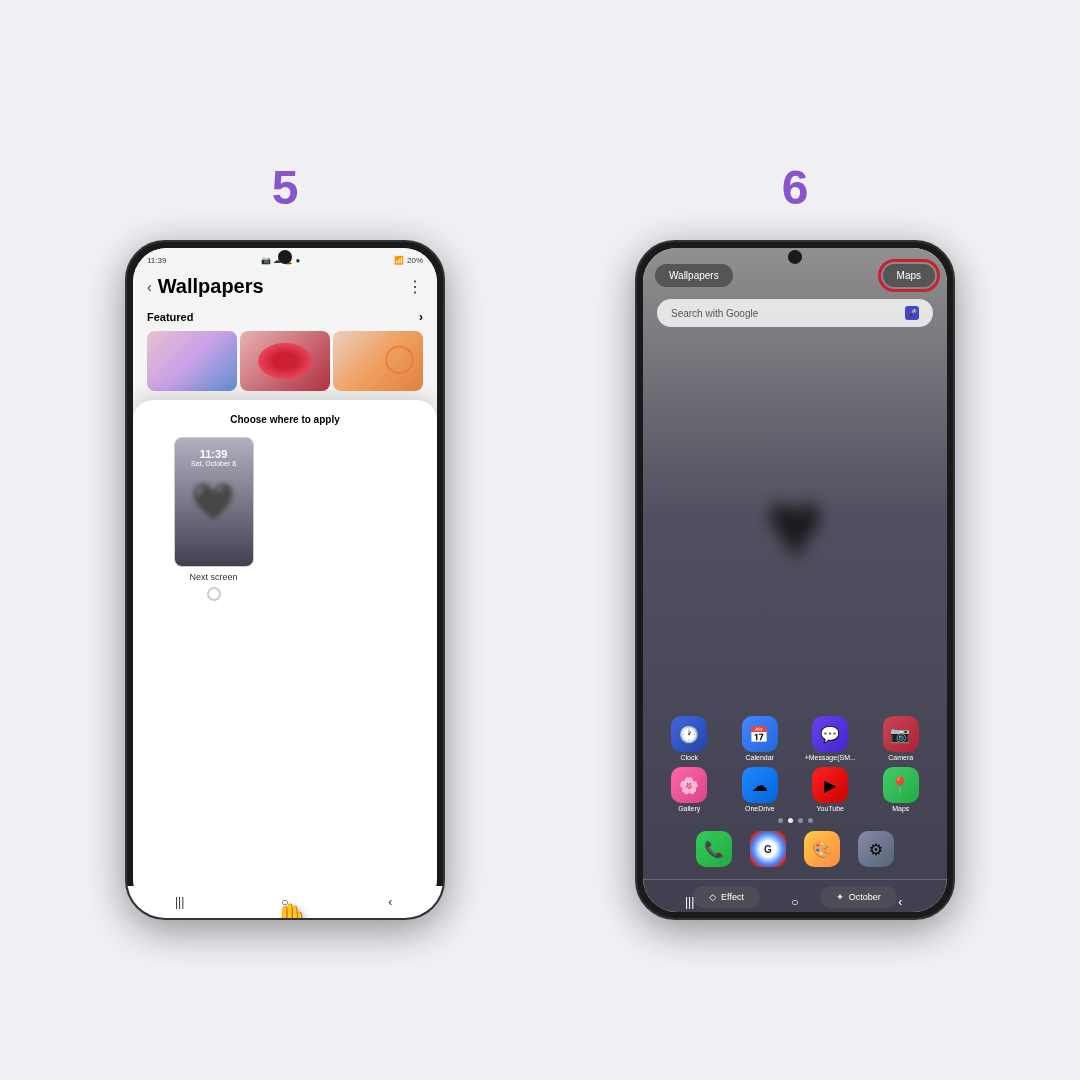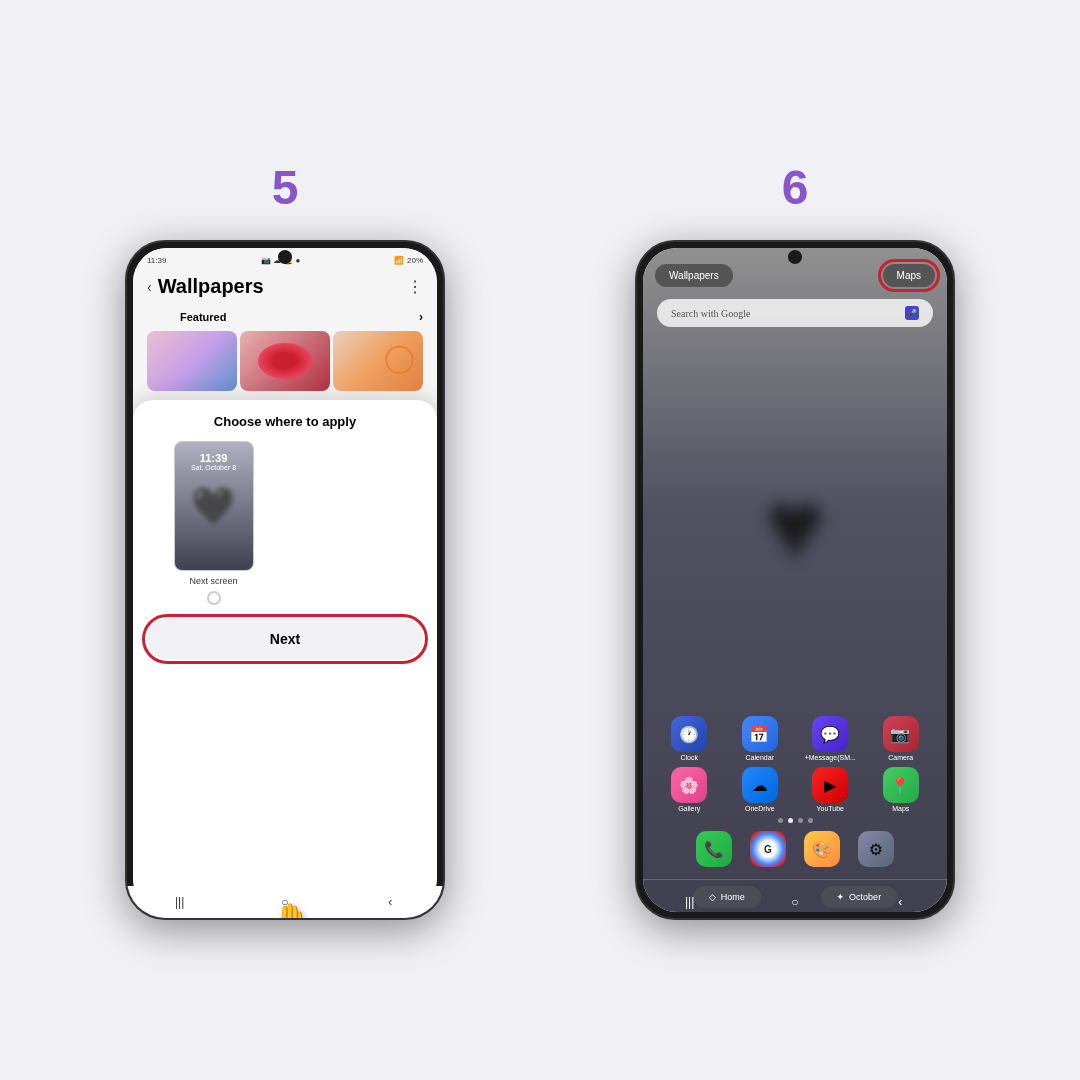--- a/index.html
+++ b/index.html
@@ -121,21 +121,20 @@
     }
     .phone5-featured {
       display: flex;
       align-items: center;
       justify-content: space-between;
       padding: 4px 14px;
       font-size: 11px;
       font-weight: 600;
       color: #000;
       flex-shrink: 0;
-      margin-left: 33px;
     }
     .wallpaper-grid {
       display: grid;
       grid-template-columns: 1fr 1fr 1fr;
       gap: 3px;
       padding: 3px 14px;
       flex-shrink: 0;
     }
     .wallpaper-thumb {
       height: 60px;
@@ -151,21 +150,21 @@
       background: #fff;
       margin: 6px 0 0;
       border-radius: 20px 20px 0 0;
       padding: 14px 14px 10px;
       flex: 1;
       display: flex;
       flex-direction: column;
       box-shadow: 0 -4px 20px rgba(0,0,0,0.15);
     }
     .modal-title {
-      font-size: 13px;
+      font-size: 10px;
       font-weight: 700;
       text-align: center;
       color: #000;
       margin-bottom: 12px;
     }
     .screen-options {
       display: grid;
       grid-template-columns: 1fr 1fr;
       gap: 10px;
       margin-bottom: 8px;
@@ -308,21 +307,20 @@
     }
     .google-search-bar {
       margin: 4px 14px 8px;
       background: rgba(240,240,240,0.9);
       border-radius: 25px;
       padding: 7px 14px;
       display: flex;
       align-items: center;
       justify-content: space-between;
       flex-shrink: 0;
-      font-family: Liberation Serif, serif;
     }
     .search-text {
       font-size: 10px;
       color: #555;
     }
     .mic-icon {
       width: 14px;
       height: 14px;
       background: #4444cc;
       border-radius: 3px;
@@ -493,21 +491,20 @@
                   <div class="screen-preview-time">11:39</div>
                   <div class="screen-preview-date">Sat, October 8</div>
                   <div class="screen-preview-heart">🖤</div>
                 </div>
                 <span class="screen-label">Next screen</span>
                 <div class="screen-radio"></div>
               </div>
 
             </div>
 
-            <button class="next-button">Next</button>
           </div>
         </div>
 
       </div>
 
       <div class="phone-nav-bar">
         <div class="nav-icon">|||</div>
         <div class="nav-icon">○</div>
         <div class="nav-icon">‹</div>
       </div>
@@ -601,21 +598,21 @@
               </div>
               <div class="app-icon">
                 <div class="app-icon-img app-settings">⚙</div>
               </div>
             </div>
           </div>
 
           <div class="bottom-actions">
             <div class="action-btn">
               <span>◇</span>
-              <span>Home</span>
+              <span>Effect</span>
             </div>
             <div class="action-btn">
               <span>✦</span>
               <span>October</span>
             </div>
           </div>
         </div>
 
       </div>
 

